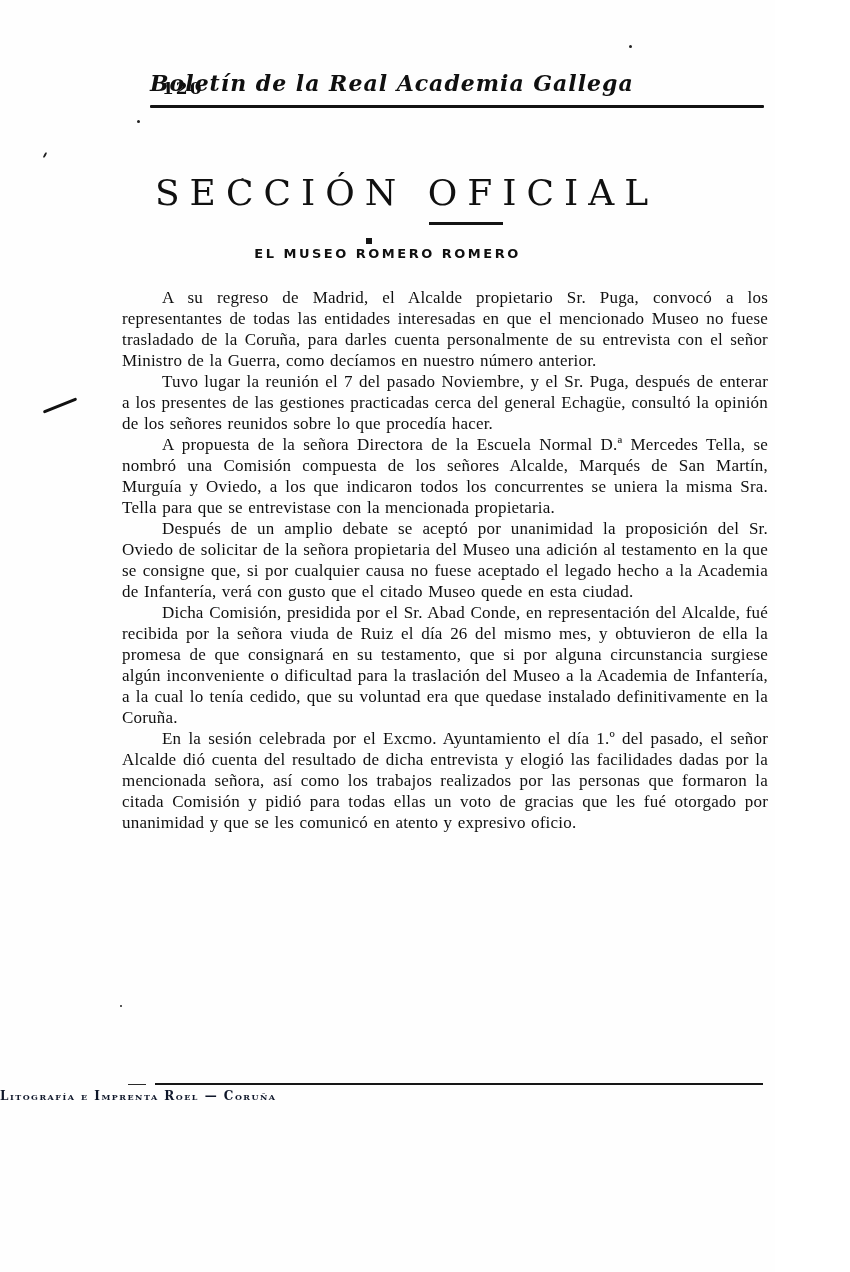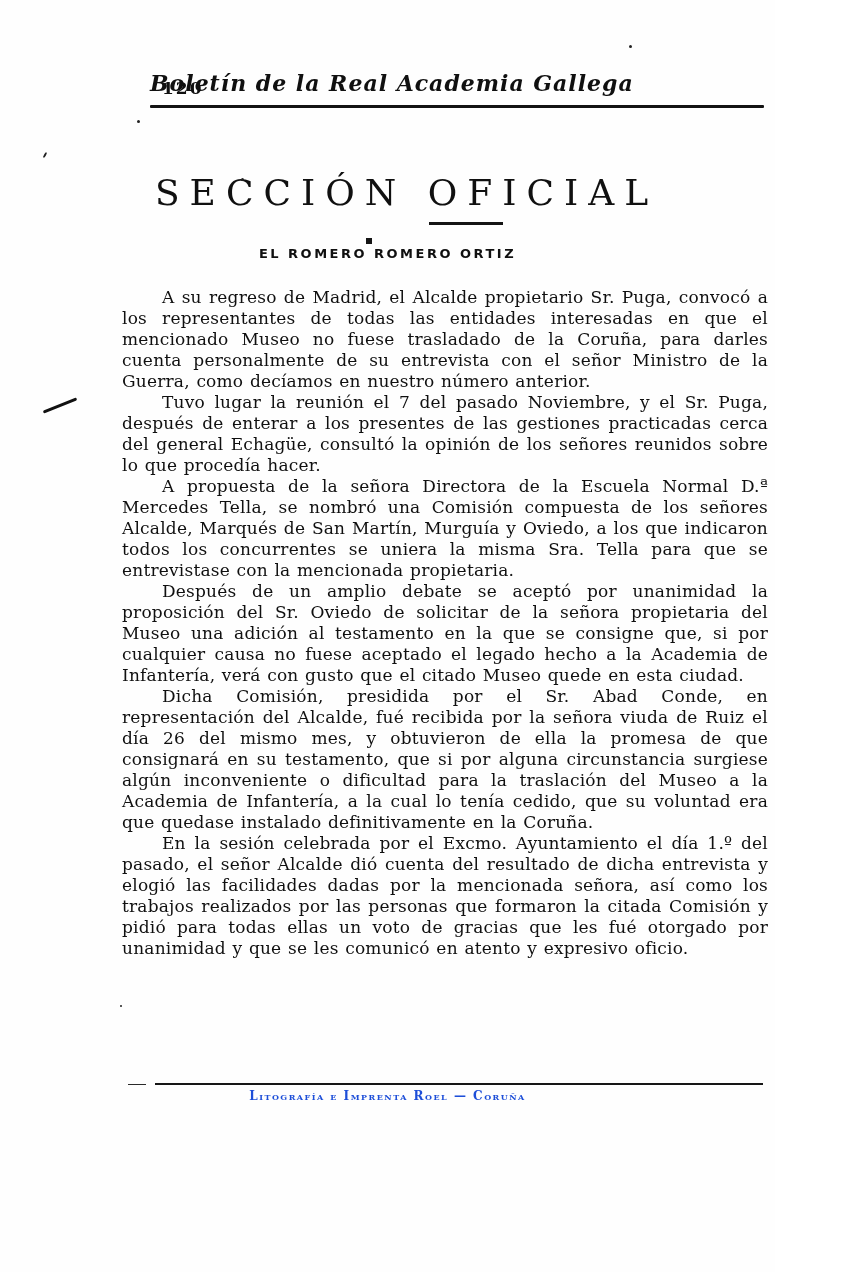--- a/index.html
+++ b/index.html
@@ -95,20 +95,21 @@
     letter-spacing: 2.5px;
     white-space: nowrap;
   }
 
   
   .body-text {
     position: absolute;
     left: 122px;
     top: 287px;
     width: 646px;
+    font-family: Liberation Serif, serif;
   }
   .body-text p {
     margin: 0;
     font-size: 17px;
     line-height: 21px;
     text-align: justify;
     text-indent: 40px;
     letter-spacing: 0.2px;
     word-spacing: 1px;
   }
@@ -128,26 +129,26 @@
     top: 1084px;
     width: 18px;
     height: 1px;
     background: #2a2a2a;
   }
   .imprint {
     position: absolute;
     left: 0;
     top: 1089px;
     width: 100%;
-    text-align: center;
+    text-align: left;
     font-size: 12px;
     font-weight: bold;
     font-variant: small-caps;
     letter-spacing: 1.5px;
-    color: #1d4ed8;
+    color: #0f172a;
     white-space: nowrap;
   }
 
   
   .artifact { position: absolute; background: #111; }
   .slash-mark {
     left: 42px;
     top: 404px;
     width: 36px;
     height: 3px;
@@ -172,21 +173,21 @@
 
   <div class="running-head">
     <span class="page-number">120</span>
     <span class="journal-title">Boletín de la Real Academia Gallega</span>
   </div>
   <div class="head-rule"></div>
 
   <div class="section-title">SECCIÓN OFICIAL</div>
   <div class="section-rule"></div>
   <div class="article-bullet"></div>
-  <div class="article-title">EL ROMERO ROMERO ORTIZ</div>
+  <div class="article-title">EL MUSEO ROMERO ROMERO</div>
 
   <div class="body-text">
     <p>A su regreso de Madrid, el Alcalde propietario Sr. Puga, convocó a los representantes de todas las entidades interesadas en que el mencionado Museo no fuese trasladado de la Coruña, para darles cuenta personalmente de su entrevista con el señor Ministro de la Guerra, como decíamos en nuestro número anterior.</p>
     <p>Tuvo lugar la reunión el 7 del pasado Noviembre, y el Sr. Puga, después de enterar a los presentes de las gestiones practicadas cerca del general Echagüe, consultó la opinión de los señores reunidos sobre lo que procedía hacer.</p>
     <p>A propuesta de la señora Directora de la Escuela Normal D.ª Mercedes Tella, se nombró una Comisión compuesta de los señores Alcalde, Marqués de San Martín, Murguía y Oviedo, a los que indicaron todos los concurrentes se uniera la misma Sra. Tella para que se entrevistase con la mencionada propietaria.</p>
     <p>Después de un amplio debate se aceptó por unanimidad la proposición del Sr. Oviedo de solicitar de la señora propietaria del Museo una adición al testamento en la que se consigne que, si por cualquier causa no fuese aceptado el legado hecho a la Academia de Infantería, verá con gusto que el citado Museo quede en esta ciudad.</p>
     <p>Dicha Comisión, presidida por el Sr. Abad Conde, en representación del Alcalde, fué recibida por la señora viuda de Ruiz el día 26 del mismo mes, y obtuvieron de ella la promesa de que consignará en su testamento, que si por alguna circunstancia surgiese algún inconveniente o dificultad para la traslación del Museo a la Academia de Infantería, a la cual lo tenía cedido, que su voluntad era que quedase instalado definitivamente en la Coruña.</p>
     <p>En la sesión celebrada por el Excmo. Ayuntamiento el día 1.º del pasado, el señor Alcalde dió cuenta del resultado de dicha entrevista y elogió las facilidades dadas por la mencionada señora, así como los trabajos realizados por las personas que formaron la citada Comisión y pidió para todas ellas un voto de gracias que les fué otorgado por unanimidad y que se les comunicó en atento y expresivo oficio.</p>
   </div>
 

